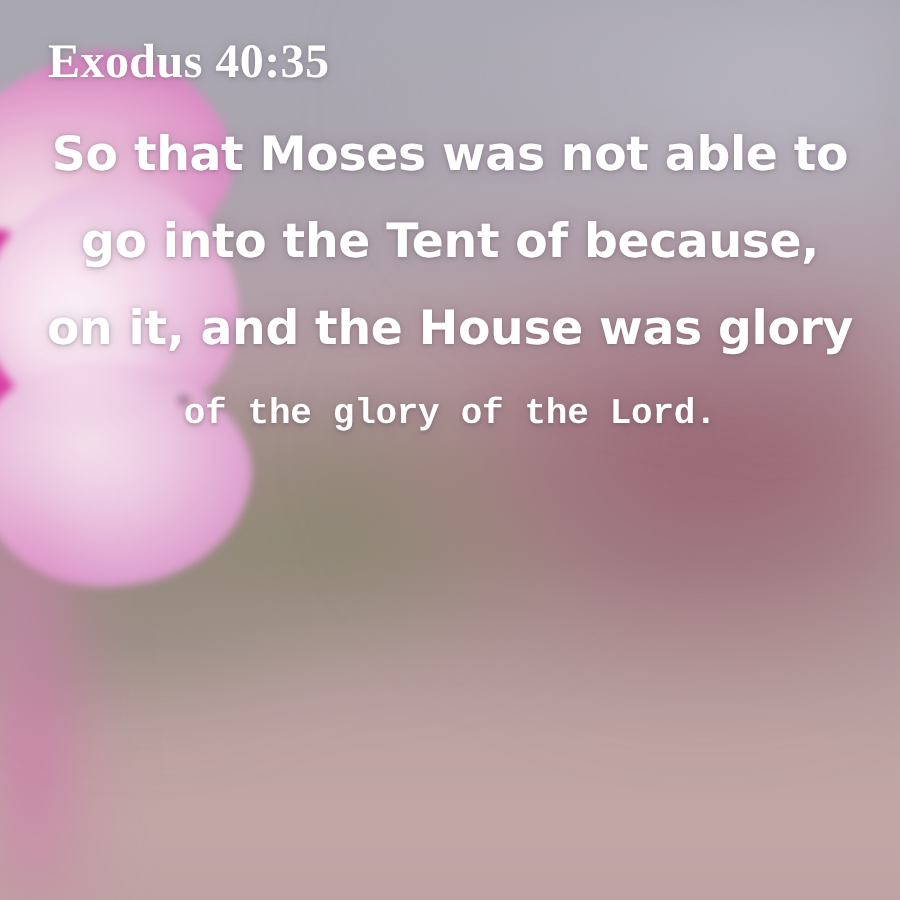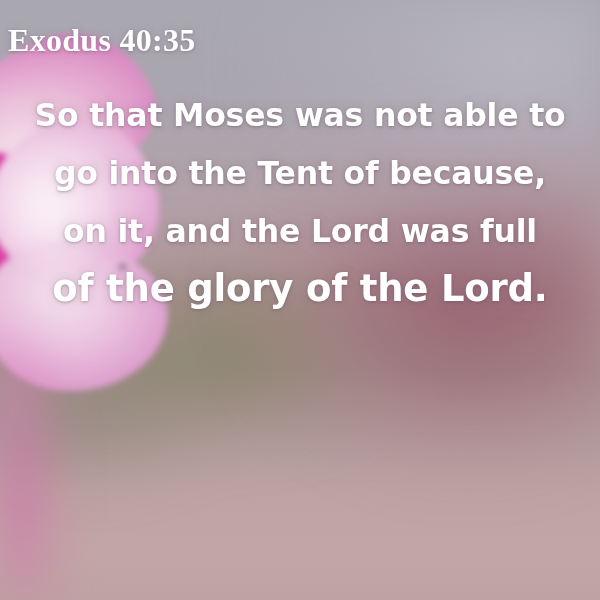--- a/index.html
+++ b/index.html
@@ -233,40 +233,40 @@
   
 
   #text-block {
     position: absolute;
     inset: 0;
     z-index: 5;
   }
 
   #verse-reference {
     position: absolute;
-    left: 8px;
+    left: 32px;
     top: 22px;
     margin: 0;
     font-family: "Liberation Serif", "DejaVu Serif", serif;
     font-weight: 700;
     font-size: 32px;
     line-height: 1.15;
     color: #ffffff;
     letter-spacing: 0.3px;
     text-shadow:
       0 1px 3px rgba(90,75,90,0.38),
       0 0 9px rgba(110,95,110,0.22);
     white-space: nowrap;
   }
 
   #verse-body {
     position: absolute;
     left: 30px;
     right: 30px;
-    top: 86px;
+    top: 74px;
     margin: 0;
     padding: 0;
     list-style: none;
     text-align: center;
   }
 
   .verse-line {
     font-family: "DejaVu Sans", sans-serif;
     font-weight: 700;
     font-size: 33px;
@@ -302,19 +302,19 @@
   <div class="bg-layer" id="bg-leftglow"></div>
   <div class="bg-layer" id="bg-haze"></div>
 
   <div id="text-block">
 
     <h1 id="verse-reference">Exodus 40:35</h1>
 
     <ul id="verse-body">
       <li class="verse-line" style="font-size: 31.5px;">So that Moses was not able to</li>
       <li class="verse-line" style="font-size: 31.5px;">go into the Tent of because,</li>
-      <li class="verse-line" style="font-size: 31.5px;">on it, and the Lord was full</li>
-      <li class="verse-line" style="font-size: 37px;">of the glory of the Lord.</li>
+      <li class="verse-line" style="font-size: 31.5px;">on it, and the House was glory</li>
+      <li class="verse-line" style="font-size: 24px; font-family: Liberation Mono, monospace;">of the glory of the Lord.</li>
     </ul>
 
   </div>
 
 </div>
 
 </body></html>

